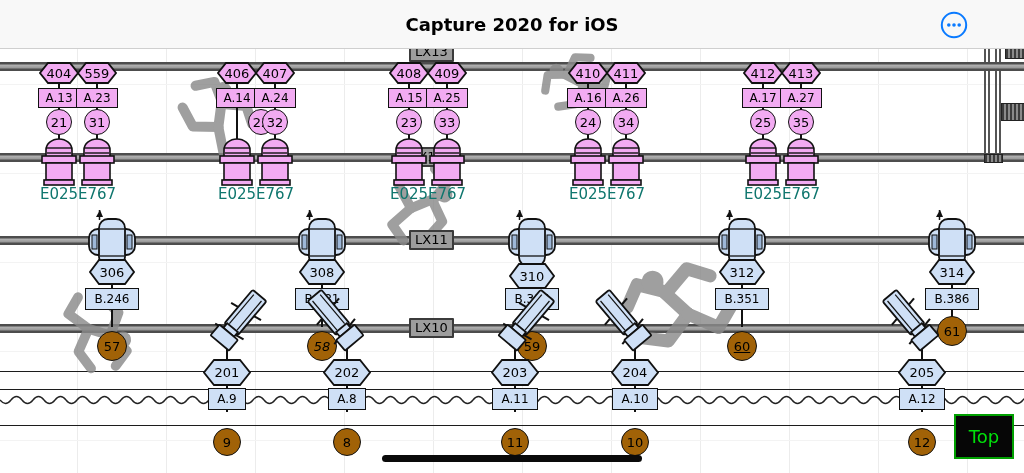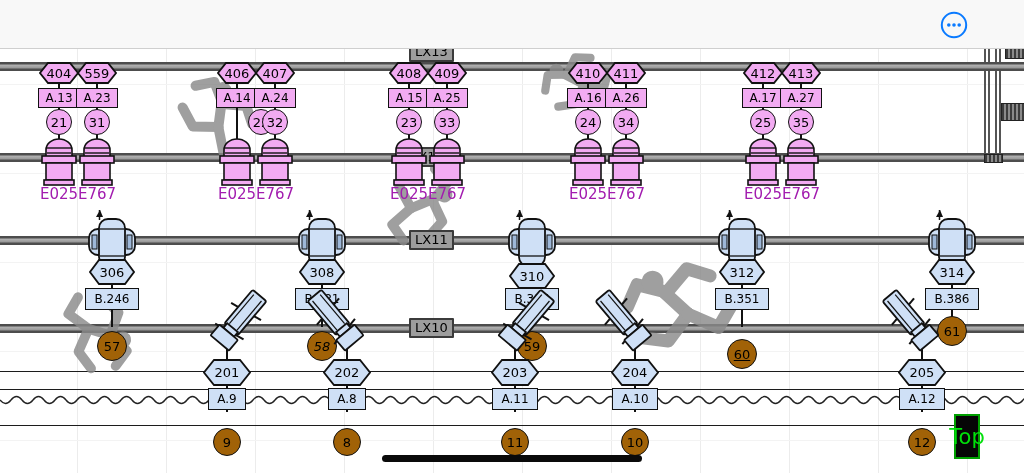--- a/index.html
+++ b/index.html
@@ -29,28 +29,28 @@
   .pink polygon{fill:#f2abf2;stroke:#111;stroke-width:1.8;}
   .blue polygon{fill:#cfe0f6;stroke:#111;stroke-width:1.8;}
   .boxsym{position:absolute;z-index:5;border:1.7px solid #111;display:flex;align-items:center;
           justify-content:center;font-size:12px;color:#000;box-sizing:border-box;}
   .boxsym.pinkbg{background:#f2abf2;} .boxsym.bluebg{background:#cfe0f6;}
   .circ{position:absolute;z-index:5;border:1.7px solid #111;border-radius:50%;display:flex;
         align-items:center;justify-content:center;font-size:13px;color:#000;box-sizing:border-box;}
   .circ.pinkbg{background:#f2abf2;} .circ.bluebg{background:#a16207;margin-top:19px;}
   .fix{position:absolute;z-index:5;}
   .fix svg{display:block;overflow:visible;}
-  .typlabel{position:absolute;z-index:5;font-size:15px;color:#a21caf;text-align:center;}
+  .typlabel{position:absolute;z-index:5;font-size:15px;color:#0f766e;text-align:center;}
   .thinline{position:absolute;left:0;width:1024px;height:1.3px;background:#1c1c1c;z-index:1;}
   #squiggle{position:absolute;left:0;top:394px;z-index:1;}
   .boomline{position:absolute;width:2px;background:#555;z-index:1;}
   .boomblock{position:absolute;z-index:2;border:1px solid #222;
              background:repeating-linear-gradient(90deg,#3c3c3c 0 2px,#8a8a8a 2px 4px);}
-  #topbtn{position:absolute;left:954px;top:414px;width:26px;height:45px;background:#060606;
-          border:2px solid #00a000;box-sizing:border-box;color:#00e00a;font-size:21px;
+  #topbtn{position:absolute;left:954px;top:414px;width:60px;height:45px;background:#060606;
+          border:2px solid #00a000;box-sizing:border-box;color:#00e00a;font-size:18px;
           display:flex;align-items:center;justify-content:center;z-index:8;cursor:pointer;}
   #homebar{position:absolute;left:382px;top:455px;width:260px;height:7px;border-radius:4px;
            background:#0a0a0a;z-index:11;}
 </style>
 </head>
 <body>
 
 <div id="plot">
   <svg id="squiggle" width="1024" height="12" viewBox="0 0 1024 12">
     <path id="sqpath" fill="none" stroke="#222" stroke-width="1.3" d="M0 6 q5.5 7 11 0 q5.5 -7 11 0 q5.5 7 11 0 q5.5 -7 11 0 q5.5 7 11 0 q5.5 -7 11 0 q5.5 7 11 0 q5.5 -7 11 0 q5.5 7 11 0 q5.5 -7 11 0 q5.5 7 11 0 q5.5 -7 11 0 q5.5 7 11 0 q5.5 -7 11 0 q5.5 7 11 0 q5.5 -7 11 0 q5.5 7 11 0 q5.5 -7 11 0 q5.5 7 11 0 q5.5 -7 11 0 q5.5 7 11 0 q5.5 -7 11 0 q5.5 7 11 0 q5.5 -7 11 0 q5.5 7 11 0 q5.5 -7 11 0 q5.5 7 11 0 q5.5 -7 11 0 q5.5 7 11 0 q5.5 -7 11 0 q5.5 7 11 0 q5.5 -7 11 0 q5.5 7 11 0 q5.5 -7 11 0 q5.5 7 11 0 q5.5 -7 11 0 q5.5 7 11 0 q5.5 -7 11 0 q5.5 7 11 0 q5.5 -7 11 0 q5.5 7 11 0 q5.5 -7 11 0 q5.5 7 11 0 q5.5 -7 11 0 q5.5 7 11 0 q5.5 -7 11 0 q5.5 7 11 0 q5.5 -7 11 0 q5.5 7 11 0 q5.5 -7 11 0 q5.5 7 11 0 q5.5 -7 11 0 q5.5 7 11 0 q5.5 -7 11 0 q5.5 7 11 0 q5.5 -7 11 0 q5.5 7 11 0 q5.5 -7 11 0 q5.5 7 11 0 q5.5 -7 11 0 q5.5 7 11 0 q5.5 -7 11 0 q5.5 7 11 0 q5.5 -7 11 0 q5.5 7 11 0 q5.5 -7 11 0 q5.5 7 11 0 q5.5 -7 11 0 q5.5 7 11 0 q5.5 -7 11 0 q5.5 7 11 0 q5.5 -7 11 0 q5.5 7 11 0 q5.5 -7 11 0 q5.5 7 11 0 q5.5 -7 11 0 q5.5 7 11 0 q5.5 -7 11 0 q5.5 7 11 0 q5.5 -7 11 0 q5.5 7 11 0 q5.5 -7 11 0 q5.5 7 11 0 q5.5 -7 11 0 q5.5 7 11 0 q5.5 -7 11 0 q5.5 7 11 0 q5.5 -7 11 0 q5.5 7 11 0 q5.5 -7 11 0 q5.5 7 11 0 q5.5 -7 11 0 q5.5 7 11 0 q5.5 -7 11 0"></path>
@@ -427,21 +427,21 @@
      <line x1="14" y1="48" x2="38" y2="48" stroke="#111" stroke-width="1.3"></line>
       </svg>
     </div>
     <div class="sym blue" style="left: 719px; top: 259px; width: 46px; height: 26px;">
       <svg viewBox="0 0 46 26">
         <polygon points="10,1 36,1 45,13 36,25 10,25 1,13"></polygon>
       </svg>
       <span class="lbl">312</span>
     </div>
     <div class="boxsym bluebg" style="left: 715px; top: 288px; width: 54px; height: 22px;">B.351</div>
-    <div class="circ bluebg" style="left: 727px; top: 320px; width: 30px; height: 30px; text-decoration: underline;">60</div>
+    <div class="circ bluebg" style="left: 727px; top: 312px; width: 30px; height: 30px; text-decoration: underline;">60</div>
     <div class="conn" style="left: 951px; top: 250px; height: 77px;"></div>
     <div class="fix" style="left: 926px; top: 208px; width: 52px; height: 60px;">
       <svg width="52" height="60" viewBox="0 0 52 60">
         <path d="M10 9 l4 -7 l3 7 z" fill="#111"></path>
         <line x1="13.5" y1="2" x2="13.5" y2="12" stroke="#111" stroke-width="1.5"></line>
      <rect x="3" y="21" width="46" height="26" rx="9" fill="#cfe0f6" stroke="#111" stroke-width="1.8"></rect>
      <rect x="6" y="27" width="5" height="14" fill="#9db7d8" stroke="#111"></rect>
      <rect x="41" y="27" width="5" height="14" fill="#9db7d8" stroke="#111"></rect>
      <rect x="13" y="11" width="26" height="47" rx="9" fill="#cfe0f6" stroke="#111" stroke-width="1.8"></rect>
      <line x1="14" y1="21" x2="38" y2="21" stroke="#111" stroke-width="1.3"></line>
@@ -552,20 +552,21 @@
       <svg viewBox="0 0 48 27">
         <polygon points="11,1 37,1 47,13.5 37,26 11,26 1,13.5"></polygon>
       </svg>
       <span class="lbl">205</span>
     </div>
     <div class="boxsym bluebg" style="left: 899px; top: 388px; width: 46px; height: 22px;">A.12</div>
     <div class="circ bluebg" style="left: 908px; top: 409px; width: 28px; height: 28px;">12</div>
   </div>
 
 <div id="header">
+  <div id="title">Capture 2020 for iOS</div>
   <div id="more">
     <svg width="28" height="28" viewBox="0 0 28 28">
       <circle cx="14" cy="14" r="12.2" fill="none" stroke="#0a7aff" stroke-width="2"></circle>
       <circle cx="8.8" cy="14" r="1.8" fill="#0a7aff"></circle>
       <circle cx="14" cy="14" r="1.8" fill="#0a7aff"></circle>
       <circle cx="19.2" cy="14" r="1.8" fill="#0a7aff"></circle>
     </svg>
   </div>
 </div>
 

